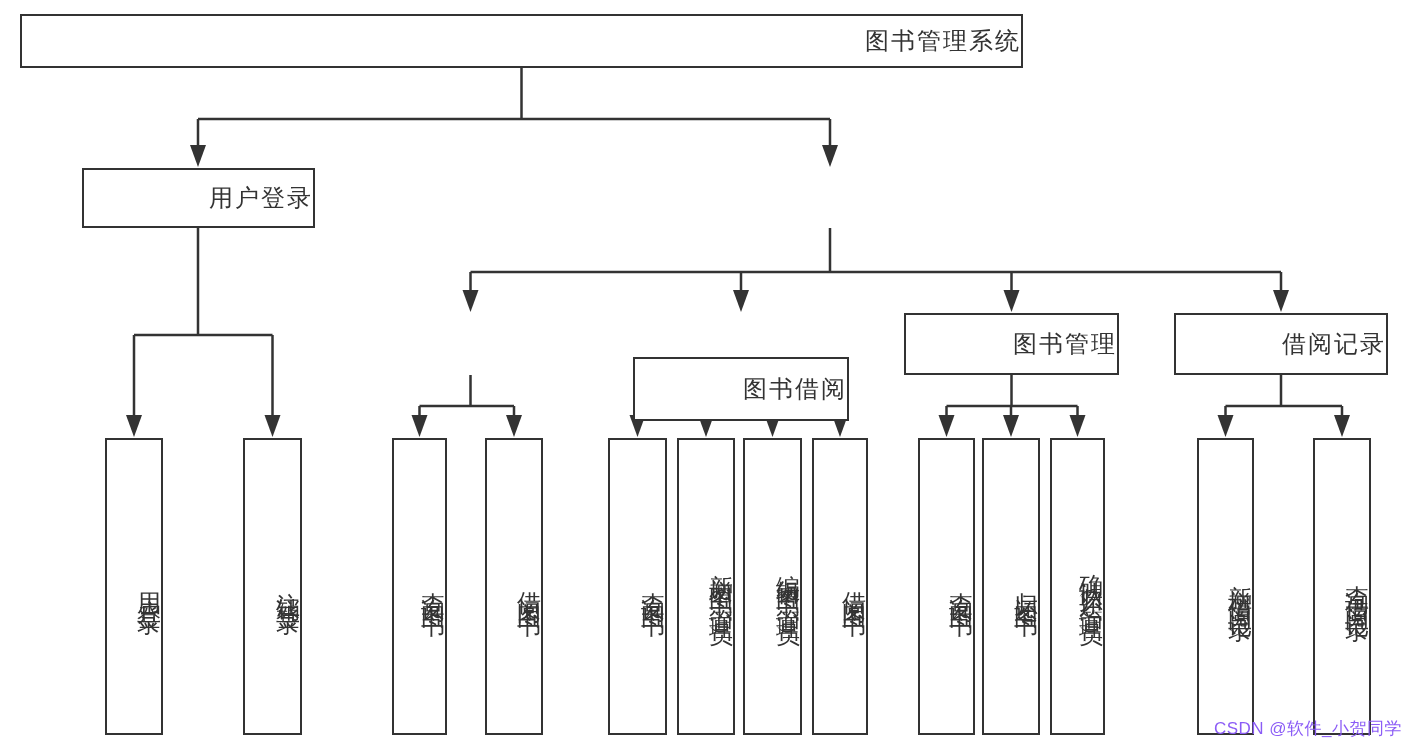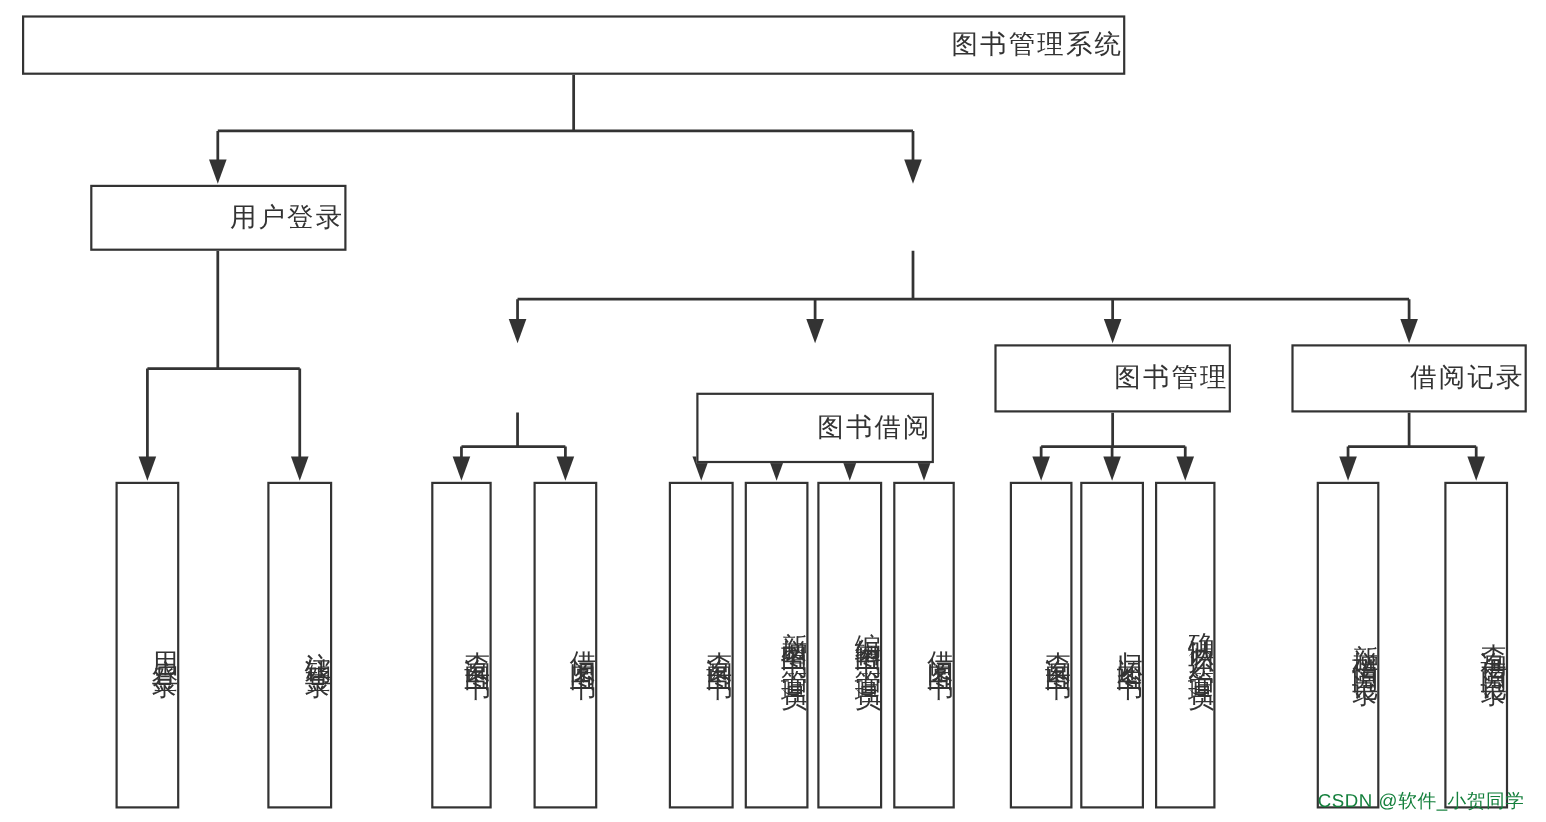--- a/index.html
+++ b/index.html
@@ -41,24 +41,24 @@
   .node.vertical .vtext {
     writing-mode: vertical-rl;
     text-orientation: mixed;
     letter-spacing: 7px;
     font-size: 24px;
     line-height: 1;
   }
   #watermark {
     position: absolute;
     top: 717px;
-    right: 19px;
+    right: 3px;
     font-size: 17px;
     letter-spacing: 0.5px;
-    color: #15803d;
+    color: #8b5cf6;
     z-index: 5;
     white-space: nowrap;
   }
 </style>
 </head>
 <body>
 
 <div id="stage">
 
   <svg id="connector-layer" viewBox="0 0 1405 747" xmlns="http://www.w3.org/2000/svg">

